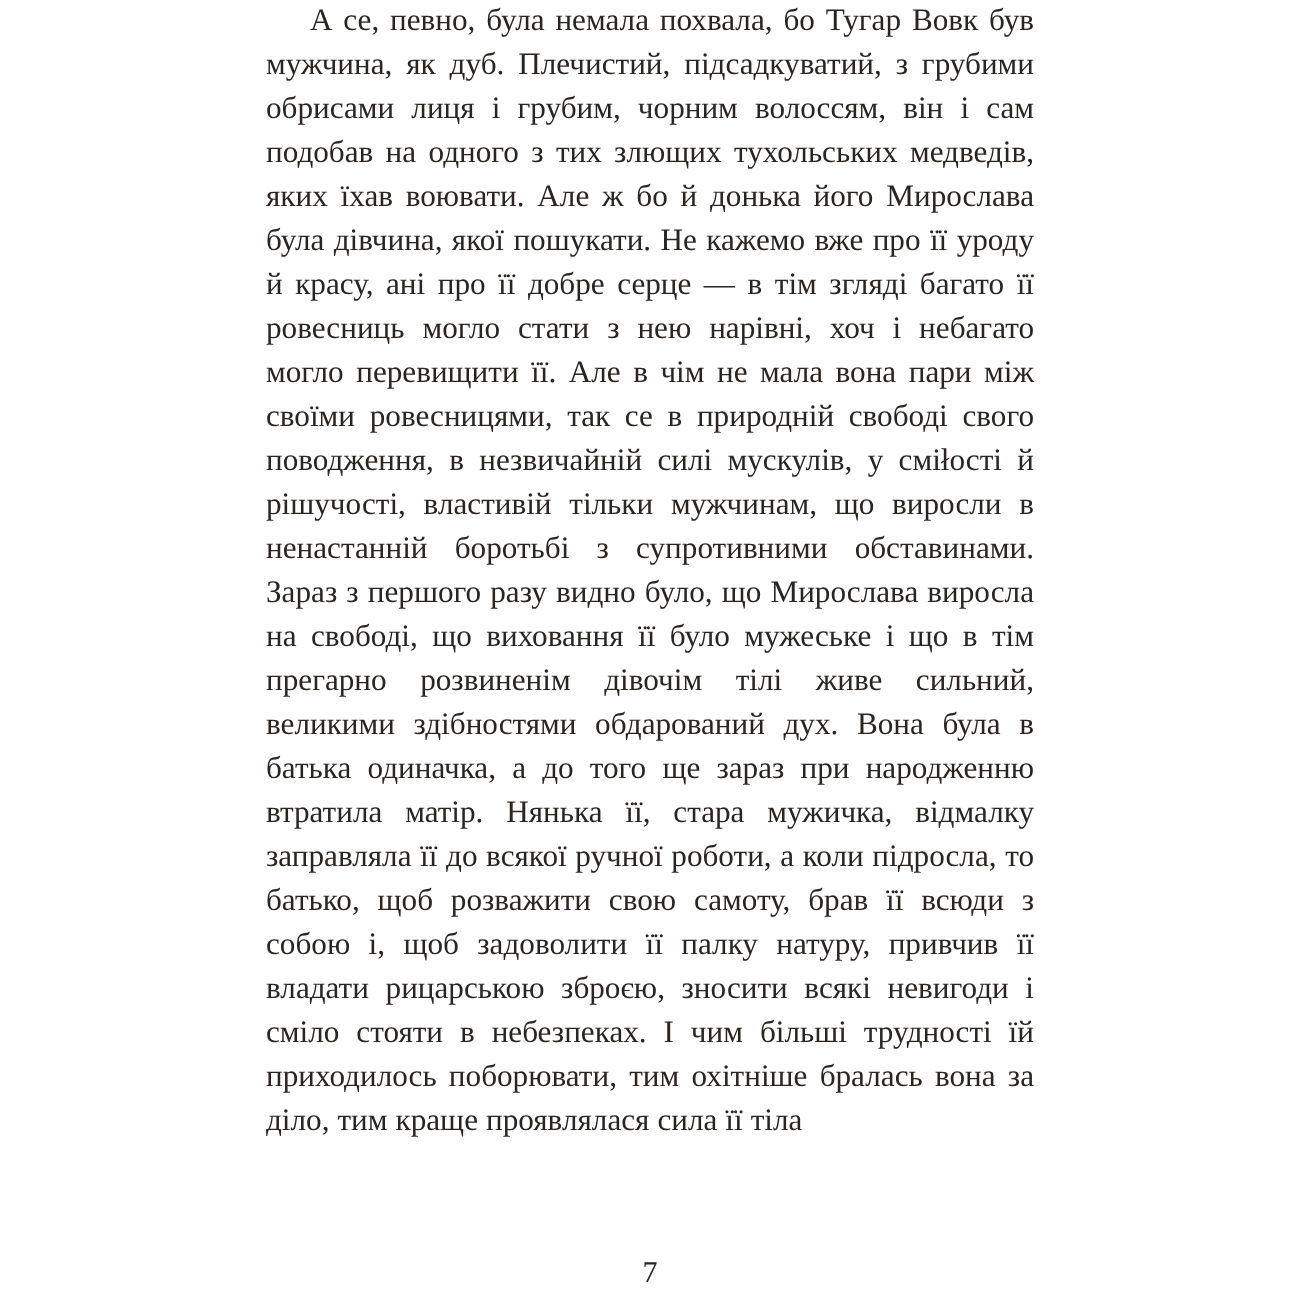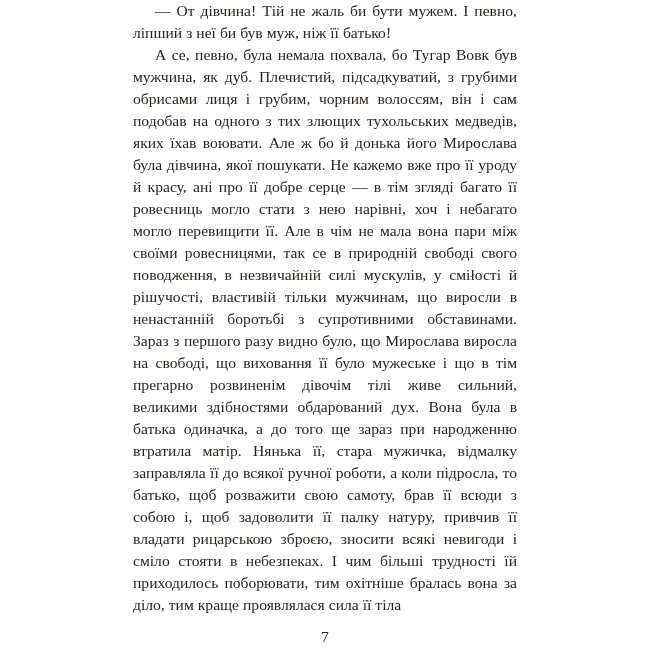--- a/index.html
+++ b/index.html
@@ -52,19 +52,18 @@
     color: #2a2521;
     font-family: "Liberation Serif", "DejaVu Serif", serif;
   }
 </style>
 </head>
 <body>
 
 <div class="page">
 
   <div class="text-column">
-    <p class="para">— От дівчина! Тій не жаль би бути мужем. І певно, ліпший з неї би був муж, ніж її батько!</p>
     <p class="para cont">А се, певно, була немала похвала, бо Тугар Вовк був мужчина, як дуб. Плечистий, підсадкуватий, з грубими обрисами лиця і грубим, чорним волоссям, він і сам подобав на одного з тих злющих тухольських медведів, яких їхав воювати. Але ж бо й донька його Мирослава була дівчина, якої пошукати. Не кажемо вже про її уроду й красу, ані про її добре серце — в тім згляді багато її ровесниць могло стати з нею нарівні, хоч і небагато могло перевищити її. Але в чім не мала вона пари між своїми ровесницями, так се в природній свободі свого поводження, в незвичайній силі мускулів, у сміłості й рішучості, властивій тільки мужчинам, що виросли в ненастанній боротьбі з супротивними обставинами. Зараз з першого разу видно було, що Мирослава виросла на свободі, що виховання її було мужеське і що в тім прегарно розвиненім дівочім тілі живе сильний, великими здібностями обдарований дух. Вона була в батька одиначка, а до того ще зараз при народженню втратила матір. Нянька її, стара мужичка, відмалку заправляла її до всякої ручної роботи, а коли підросла, то батько, щоб розважити свою самоту, брав її всюди з собою і, щоб задоволити її палку натуру, привчив її владати рицарською зброєю, зносити всякі невигоди і сміло стояти в небезпеках. І чим більші трудності їй приходилось поборювати, тим охітніше бралась вона за діло, тим краще проявлялася сила її тіла</p>
   </div>
 
   <div class="page-number">7</div>
 
 </div>
 
 </body></html>

